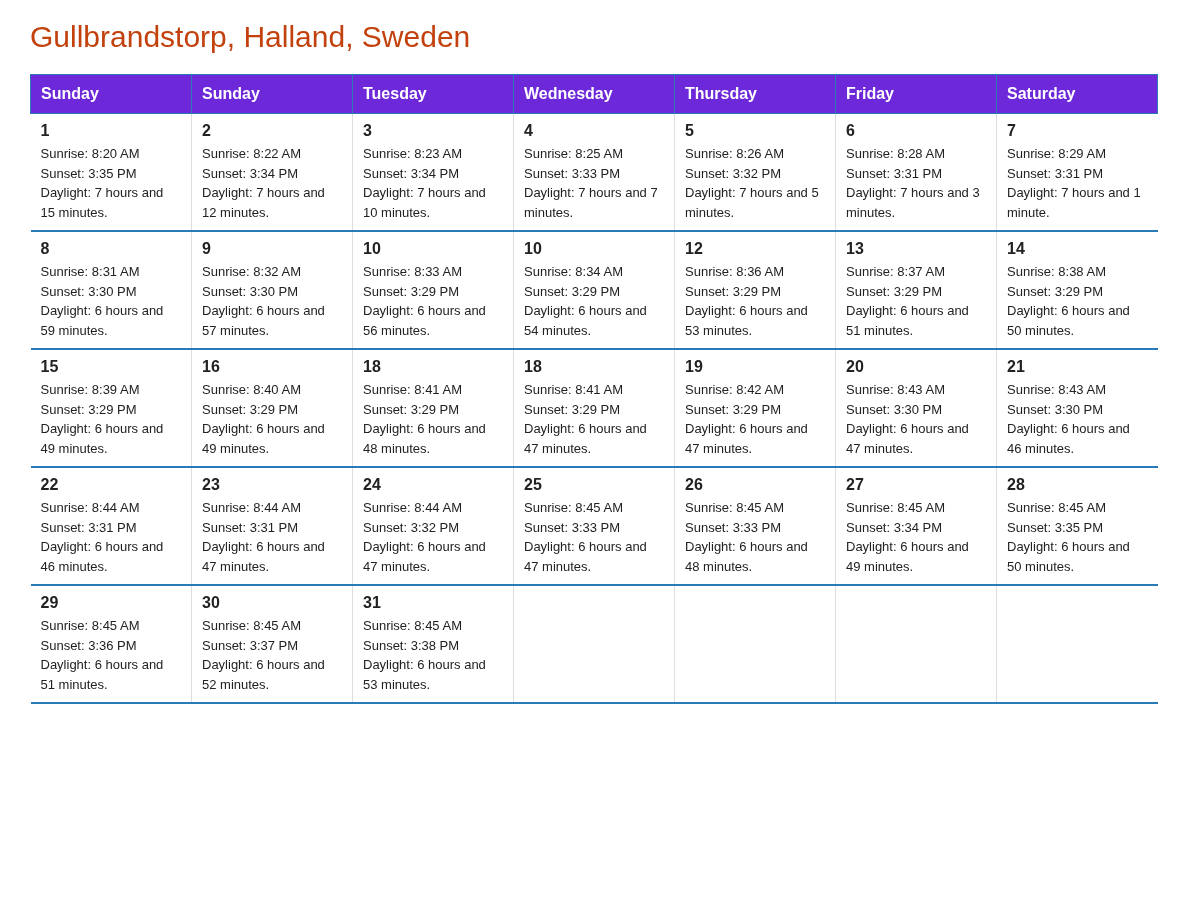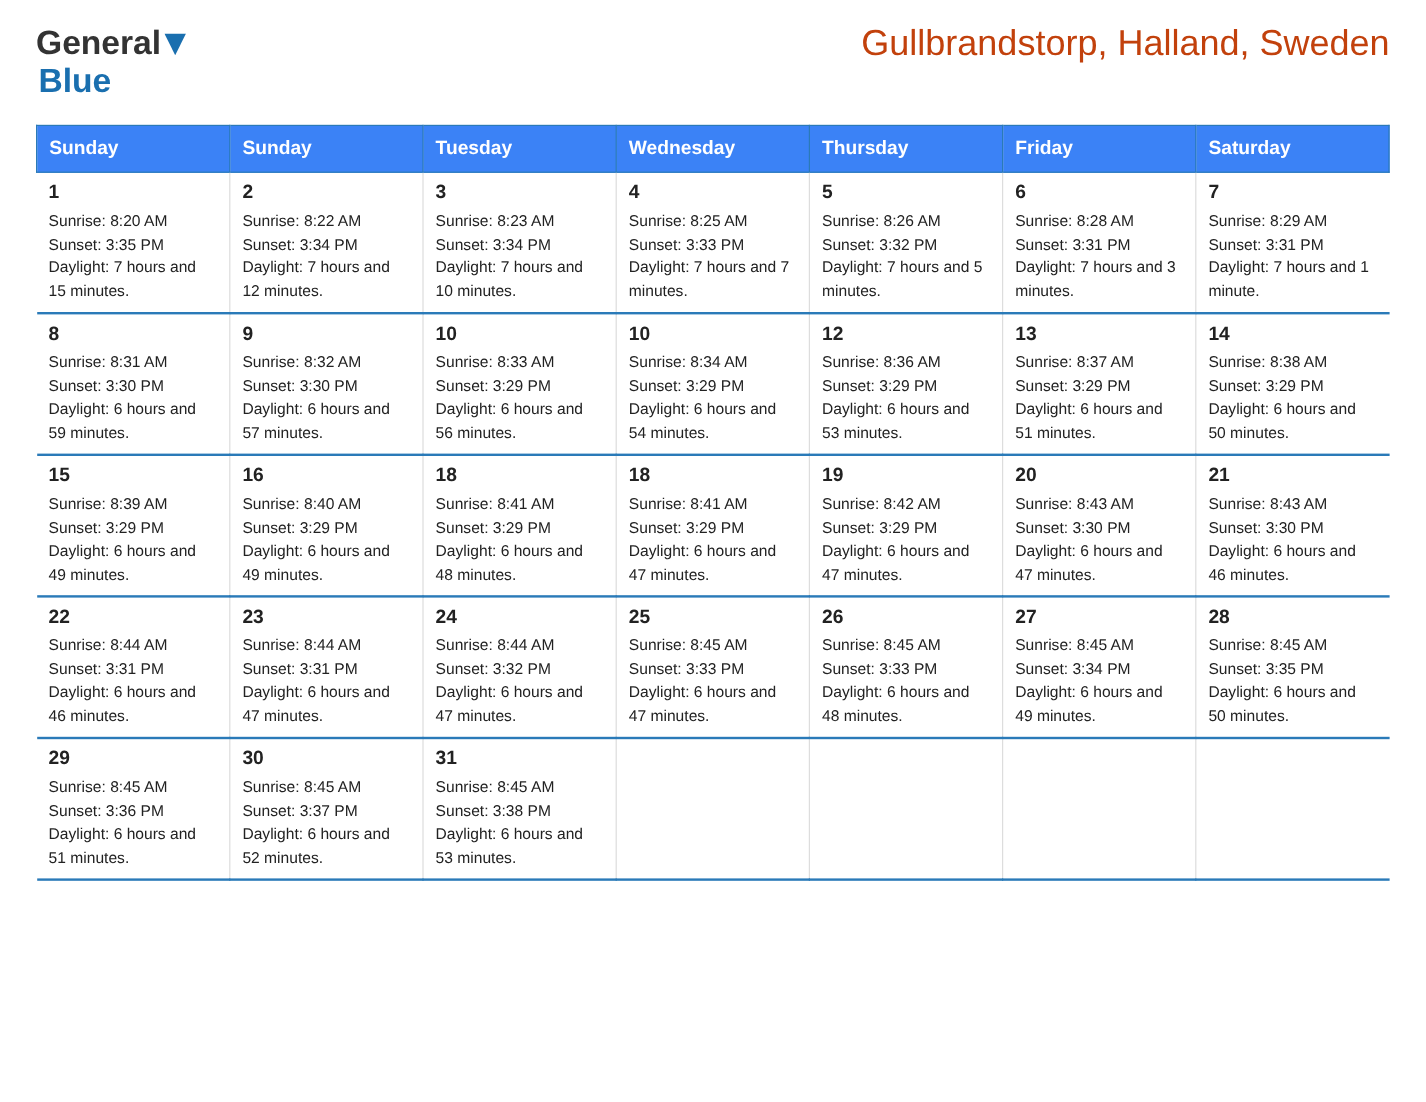--- a/index.html
+++ b/index.html
@@ -40,21 +40,21 @@
     .location-title {
       font-size: 30px;
       color: #c2410c;
       margin-top: 0;
     }
     table {
       width: 100%;
       border-collapse: collapse;
     }
     thead tr {
-      background-color: #3b82f6;
+      background-color: #6d28d9;
     }
     thead th {
       color: #fff;
       font-size: 16px;
       font-weight: bold;
       padding: 10px 10px;
       text-align: left;
       border: 1px solid #2a7ab8;
     }
     tbody tr {
@@ -83,33 +83,20 @@
       color: #222;
     }
     .empty-cell {
       background: #fff;
     }
   </style>
 </head>
 <body>
 
 <div class="header">
-  <div class="logo-wrapper">
-    <div class="logo-top">
-      <span style="font-size:28px;font-weight:bold;color:#333;">General</span>
-      <span style="display:inline-block;margin-left:3px;margin-top:6px;">
-        <svg width="18" height="18" viewBox="0 0 18 18">
-            <polygon points="0,0 18,0 9,18" fill="#1a6faf"></polygon>
-          </svg>
-      </span>
-    </div>
-    <div class="logo-bottom">
-      <span style="font-size:28px;font-weight:bold;color:#1a6faf;">Blue</span>
-    </div>
-  </div>
   <div class="title-section">
     <div class="location-title">Gullbrandstorp, Halland, Sweden</div>
   </div>
 </div>
 
 <table>
   <thead>
     <tr>
     <th>Sunday</th>
         <th>Sunday</th>

